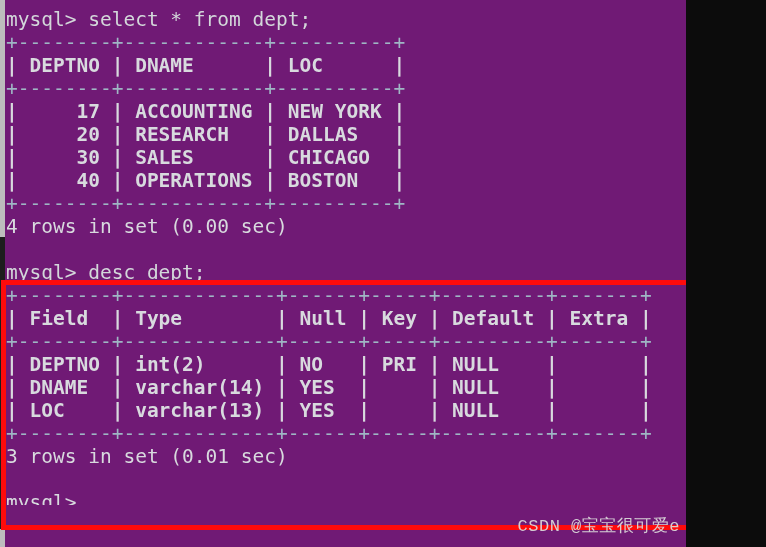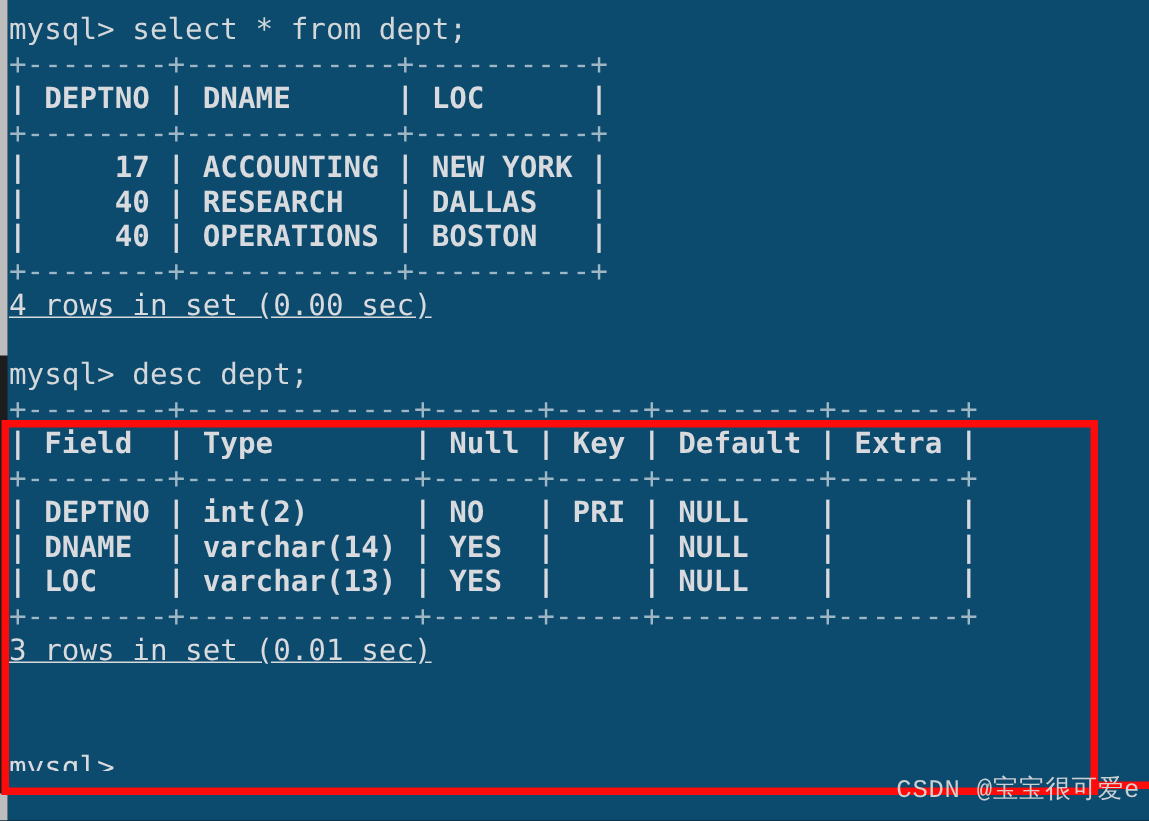--- a/index.html
+++ b/index.html
@@ -13,23 +13,23 @@
     overflow: hidden;
     position: relative;
     font-family: "DejaVu Sans Mono", "Liberation Mono", monospace;
   }
 
   
   #terminal {
     position: absolute;
     left: 0;
     top: 0;
-    width: 766px;
+    width: 686px;
     height: 547px;
-    background: #0c4a6e;
+    background: #701a75;
     overflow: hidden;
   }
 
   
   #left-scrollbar {
     position: absolute;
     left: 0;
     top: 0;
     width: 5px;
     height: 547px;
@@ -66,22 +66,22 @@
     height: 23px;
     line-height: 23px;
     font-size: 19.5px;
     letter-spacing: 0px;
     white-space: pre;
     color: #cfd2d6;
   }
   .line.prompt   { color: #d3d7da; }
   .line.rule     { color: #9fb6c4; }
   .line.cellrow  { color: #d8dade; font-weight: bold; }
-  .line.status   { color: #d8dade; text-decoration: underline; }
-  .line.partial  { color: #d8dade; height: 14px; line-height: 23px; overflow: hidden; margin-top: 32px; }
+  .line.status   { color: #d8dade; }
+  .line.partial  { color: #d8dade; height: 14px; line-height: 23px; overflow: hidden; }
 
   
   #red-box {
     position: absolute;
     left: 1px;
     top: 280px;
     width: 731px;
     height: 250px;
     border: 5px solid #fe0b0b;
     box-sizing: border-box;
@@ -123,21 +123,22 @@
     <div class="thumb2"></div>
   </div>
 
   <div id="console">
 
     <span class="line prompt">mysql&gt; select * from dept;</span>
     <span class="line rule">+--------+------------+----------+</span>
     <span class="line cellrow">| DEPTNO | DNAME      | LOC      |</span>
     <span class="line rule">+--------+------------+----------+</span>
     <span class="line cellrow">|     17 | ACCOUNTING | NEW YORK |</span>
-    <span class="line cellrow">|     40 | RESEARCH   | DALLAS   |</span>
+    <span class="line cellrow">|     20 | RESEARCH   | DALLAS   |</span>
+    <span class="line cellrow">|     30 | SALES      | CHICAGO  |</span>
     <span class="line cellrow">|     40 | OPERATIONS | BOSTON   |</span>
     <span class="line rule">+--------+------------+----------+</span>
     <span class="line status">4 rows in set (0.00 sec)</span>
 
     <span class="line"> </span>
 
     <span class="line prompt">mysql&gt; desc dept;</span>
     <span class="line rule">+--------+-------------+------+-----+---------+-------+</span>
     <span class="line cellrow">| Field  | Type        | Null | Key | Default | Extra |</span>
     <span class="line rule">+--------+-------------+------+-----+---------+-------+</span>

